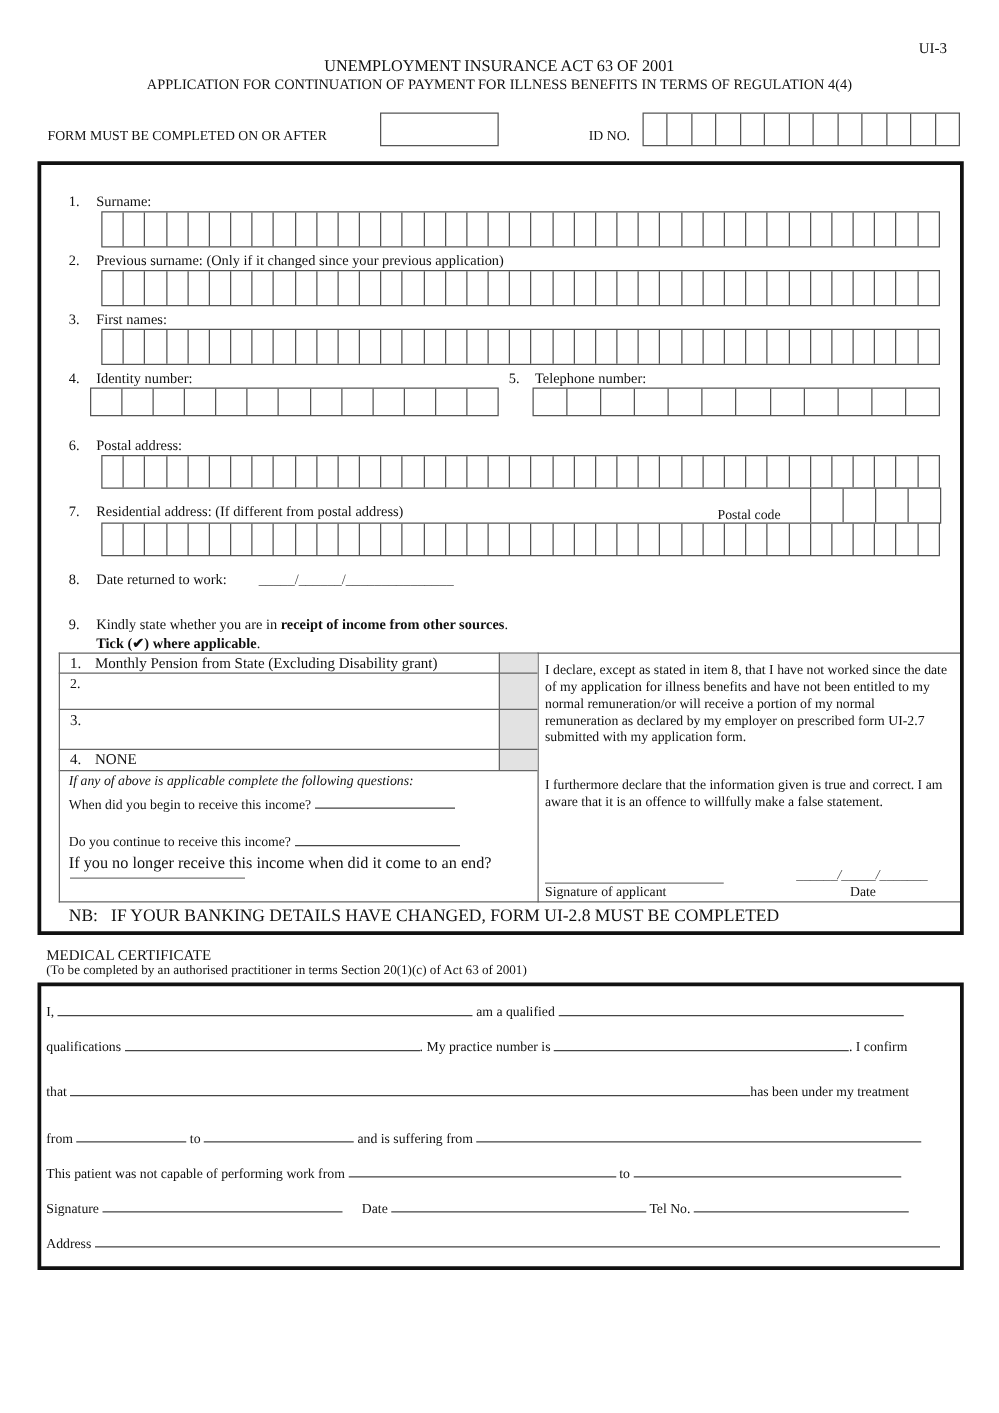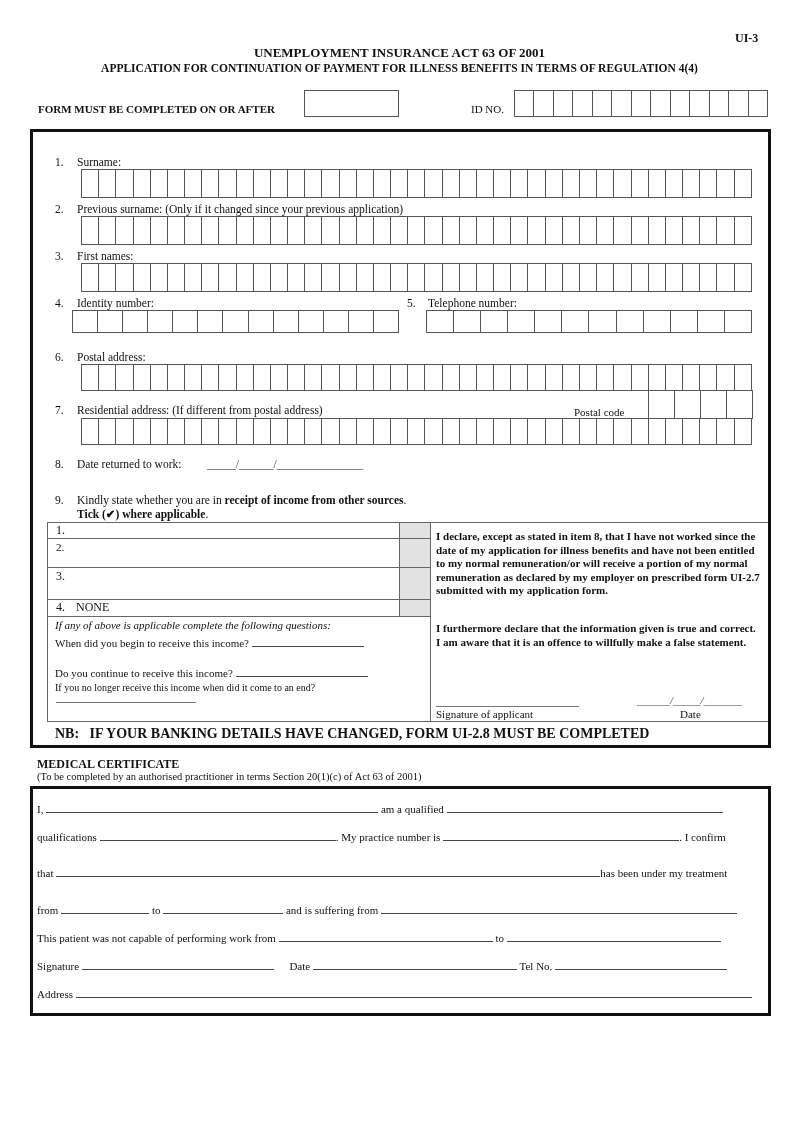--- a/index.html
+++ b/index.html
@@ -1,19 +1,19 @@
 <!DOCTYPE html>
 <html><head>
 <meta charset="utf-8">
 <style>
   html, body { margin:0; padding:0; background:#fff; }
   body { width:799px; height:1130px; position:relative; overflow:hidden;
          font-family:"Liberation Serif", "DejaVu Serif", serif; color:#111; }
   .abs { position:absolute; }
-  .b { font-weight:bold; }
+  .b { font-weight:normal; }
   .t11 { font-size:11px; }
   .t12 { font-size:12px; }
   .boxrow { position:absolute; display:flex; border:1px solid #555; box-sizing:border-box; background:#fff; }
   .boxrow .cell { flex:1 1 0; border-right:1px solid #555; box-sizing:border-box; }
   .boxrow .cell:last-child { border-right:none; }
   .frame { position:absolute; border:3px solid #111; box-sizing:border-box; }
   .hline { position:absolute; height:0; border-top:1px solid #666; }
   .vline { position:absolute; width:0; border-left:1px solid #666; }
   .shade { position:absolute; background:#e2e2e2; }
   .blank { display:inline-block; border-bottom:1px solid #444; height:10px; vertical-align:baseline; }
@@ -327,40 +327,41 @@
 <div class="shade" style="left:399px; top:523px; width:31px; height:93px;"></div>
 <div class="vline" style="left:399px; top:522px; height:94px;"></div>
 
 <div class="hline" style="left:47px; width:383px; top:538px;"></div>
 <div class="hline" style="left:47px; width:383px; top:567px;"></div>
 <div class="hline" style="left:47px; width:383px; top:599px;"></div>
 <div class="hline" style="left:47px; width:383px; top:616px;"></div>
 
 <div class="abs" style="left:47px; top:523px; width:383px; height:15px;">
   <span class="abs" style="left:9px; top:0; font-size:12px;">1.</span>
+  <span class="abs" style="left:29px; top:0; font-size:12px; white-space:nowrap;">Monthly Pension from State (Excluding Disability grant)</span>
   <span class="abs" style="left:352px; top:0; width:31px; height:15px;"></span>
 </div>
 <div class="abs" style="left:47px; top:539px; width:383px; height:28px;">
   <span class="abs" style="left:9px; top:2px; font-size:11px;">2.</span>
   <span class="abs" style="left:352px; top:0; width:31px; height:28px;"></span>
 </div>
 <div class="abs" style="left:47px; top:568px; width:383px; height:31px;">
   <span class="abs" style="left:9px; top:1px; font-size:12px;">3.</span>
   <span class="abs" style="left:352px; top:0; width:31px; height:31px;"></span>
 </div>
 <div class="abs" style="left:47px; top:600px; width:383px; height:16px;">
   <span class="abs" style="left:9px; top:0; font-size:12px;">4.</span>
   <span class="abs" style="left:29px; top:0; font-size:12px;">NONE</span>
   <span class="abs" style="left:352px; top:0; width:31px; height:16px;"></span>
 </div>
 
 <div class="row-text" style="left:55px; top:619px; font-size:11px;font-style:italic;">If any of above is applicable complete the  following questions:</div>
 <div class="row-text" style="left:55px; top:636px; font-size:11px;"><span>When did you begin to receive this income?</span> <span class="blank" style="width:112px;"></span></div>
 <div class="row-text" style="left:55px; top:619px; font-size:11px;margin-top:47px;"><span>Do you continue to receive this income?</span> <span class="blank" style="width:132px;"></span></div>
-<div class="row-text" style="left:55px; top:682px; font-size:10px;">If you no longer receive this income when did it come to an end?</div>
+<div class="row-text" style="left:55px; top:682px; font-size:13px;">If you no longer receive this income when did it come to an end?</div>
 <div class="abs" style="left:56px; top:702px; width:140px; height:0; border-top:1px solid #777;"></div>
 
 <div class="abs b" style="left:436px; top:530px; width:325px; font-size:11px; line-height:13.5px;">I declare, except as stated in item 8, that I have not worked since the date of my application for illness benefits and have not been entitled to my normal remuneration/or will receive a portion of my normal remuneration as declared by my employer on prescribed form UI-2.7 submitted with my application form.</div>
 <div class="abs b" style="left:436px; top:622px; width:325px; font-size:11px; line-height:13.5px;">I furthermore declare that the information given is true and correct. I am aware that it is an offence to willfully make a false statement.</div>
 <div class="abs" style="left:436px; top:706px; width:143px; height:0; border-top:1px solid #777;"></div>
 <div class="row-text" style="left:436px; top:708px; font-size:11px;">Signature of applicant</div>
 <div class="row-text" style="left:637px; top:694px; font-size:11px; color:#444;font-style:italic;">______/_____/_______</div>
 <div class="row-text" style="left:680px; top:708px; font-size:11px;">Date</div>
 
 <div class="abs b" style="left:55px; top:726px; font-size:14px; white-space:pre;">NB:   IF YOUR BANKING DETAILS HAVE CHANGED, FORM UI-2.8 MUST BE COMPLETED</div>

